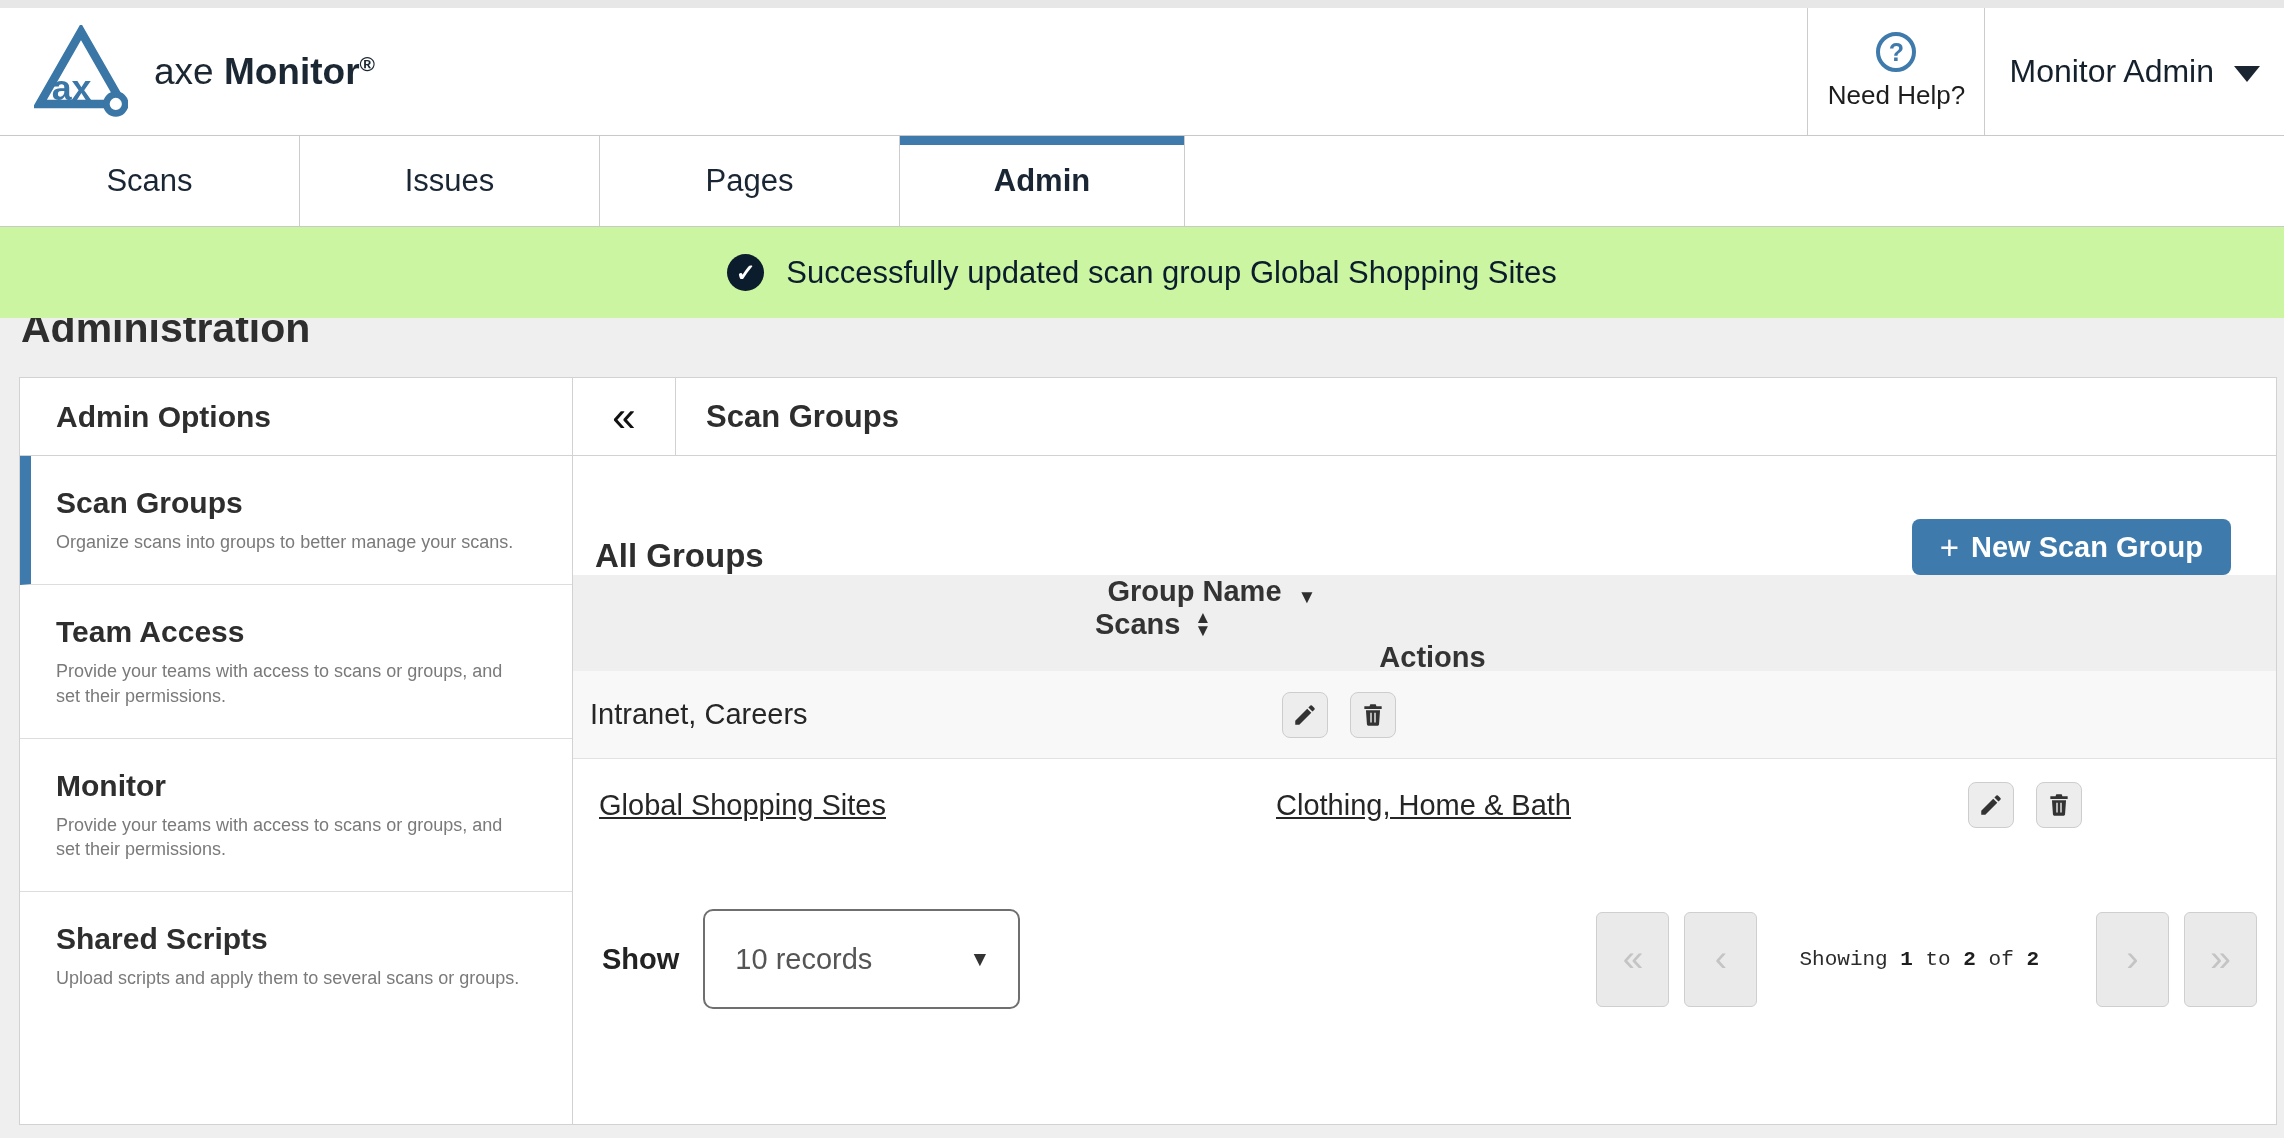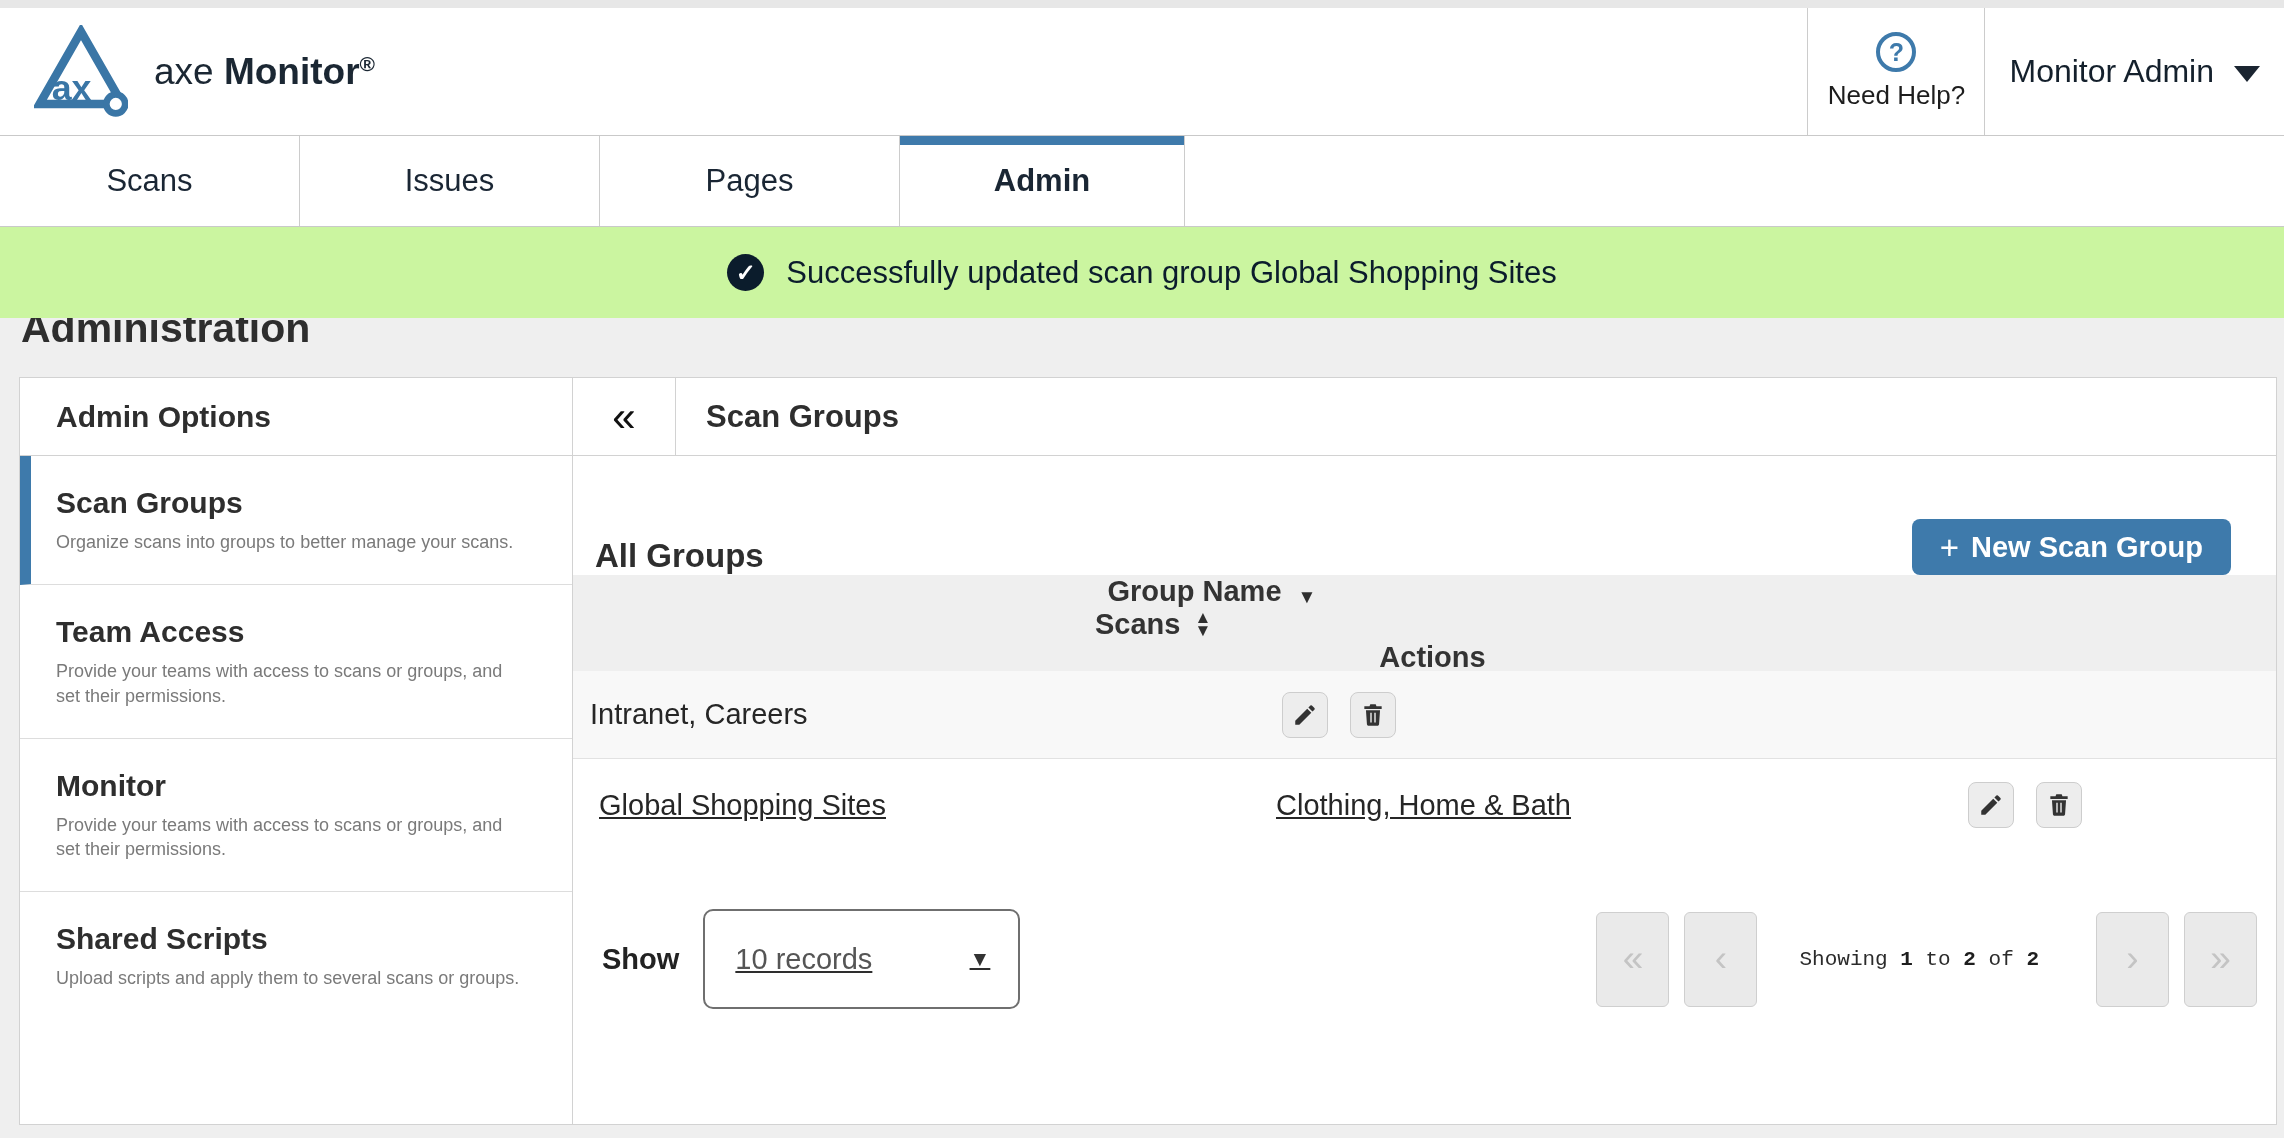--- a/index.html
+++ b/index.html
@@ -74,21 +74,21 @@
   .trow-1 { height:88px; border-bottom:1px solid #e2e2e2; }
   .trow-2 { height:92px;text-decoration:underline; }
   .trow-1 .col2, .trow-1 .col3 { background:#f8f8f8; }
   .action-btn { width:46px; height:46px; background:#ededed; border:1px solid #cdcdcd; border-radius:8px;
     display:flex; align-items:center; justify-content:center; margin-right:22px; cursor:pointer; }
   .action-btn svg { width:26px; height:26px; fill:#333; }
   
   .tfooter { margin-top:58px; display:flex; align-items:center; padding:0 19px 0 29px; }
   .show-label { font-size:29px; font-weight:700; color:#222; }
   .select-box { width:317px; height:100px; margin-left:24px; border:2px solid #6f6f6f; border-radius:10px; background:#fff;
-    display:flex; align-items:center; justify-content:space-between; padding:0 28px 0 30px; cursor:pointer;text-decoration:underline; }
+    display:flex; align-items:center; justify-content:space-between; padding:0 28px 0 30px; cursor:pointer; }
   .select-value { font-size:29px; color:#555; }
   .select-caret { font-size:21px; color:#333; }
   .page-btn { width:73px; height:95px; background:#eaeaea; border:1px solid #cfcfcf; border-radius:6px;
     display:flex; align-items:center; justify-content:center; font-size:37px; color:#c4c4c4; margin-left:15px; }
   .showing { margin:0 42px; font-size:21px; color:#2b2b2b; white-space:nowrap;font-family:Liberation Mono, monospace; }
   .showing b { font-weight:700; color:#1e1e1e; }
 </style>
 </head>
 <body>
 

